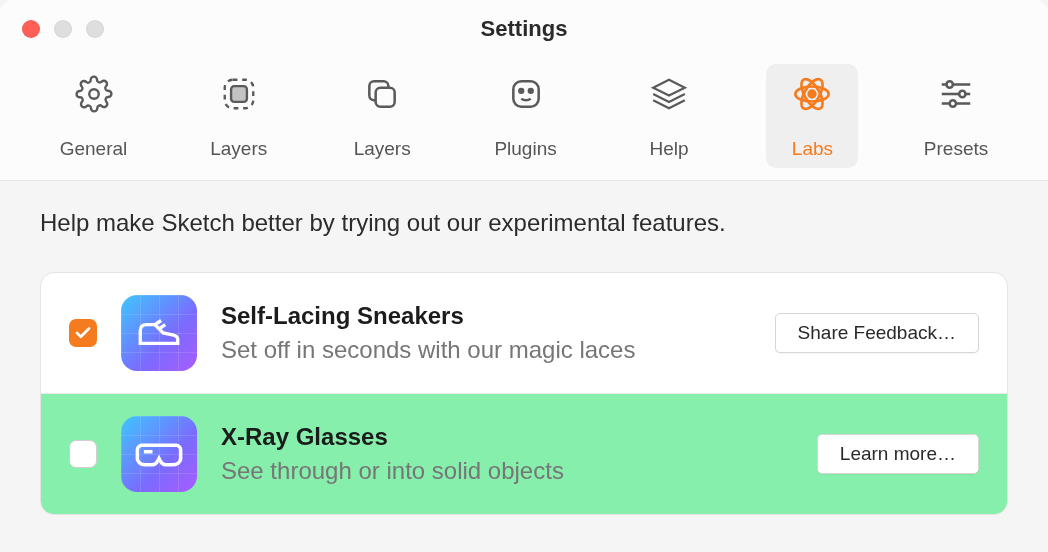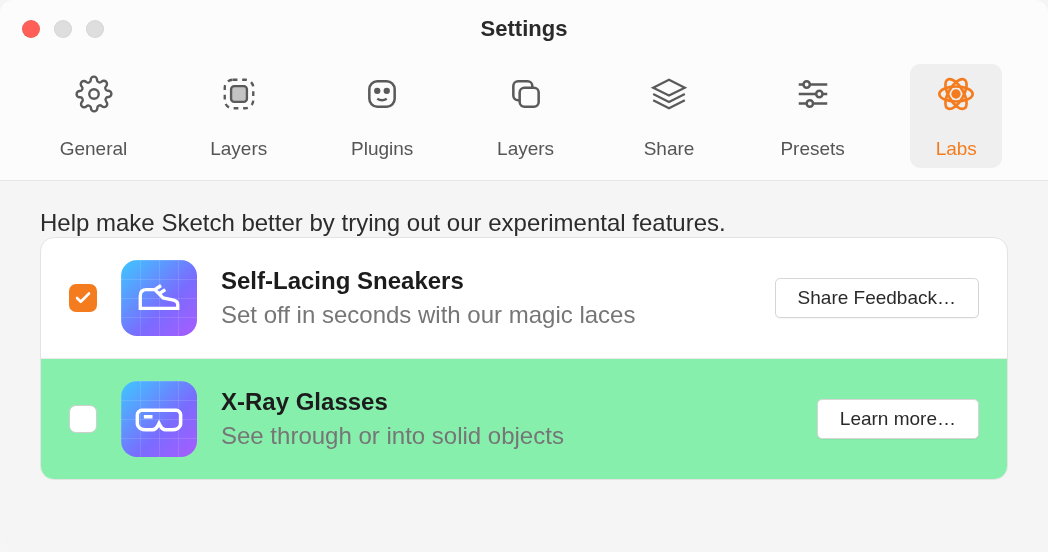--- a/index.html
+++ b/index.html
@@ -93,20 +93,21 @@
     }
     .intro {
       font-size: 24px;
       color: #2c2c2c;
     }
     .features {
       background: #fff;
       border: 1px solid #e3e3e3;
       border-radius: 14px;
       overflow: hidden;
+      margin-top: 35px;
     }
     .feature-row {
       display: flex;
       align-items: center;
       padding: 22px 28px;
       gap: 24px;
     }
     .feature-row + .feature-row {
       border-top: 1px solid #eaeaea;
       background: #86efac;
@@ -206,77 +207,77 @@
             <rect x="3" y="3" width="18" height="18" rx="5" stroke-dasharray="3,3"></rect>
             <rect x="7" y="7" width="10" height="10" rx="2" fill="currentColor" fill-opacity="0.35"></rect>
           </svg>
       </span>
       <span class="label">Layers</span>
     </div>
 
     <div class="toolbar-item">
       <span class="icon">
         <svg width="38" height="38" viewBox="0 0 24 24" fill="none" stroke="currentColor" stroke-width="1.6">
+            <rect x="4" y="4" width="12" height="12" rx="3"></rect>
+            <rect x="8" y="8" width="12" height="12" rx="3" fill="#fcfcfc"></rect>
+          </svg>
+      </span>
+      <span class="label">Layers</span>
+    </div>
+
+    <div class="toolbar-item">
+      <span class="icon">
+        <svg width="38" height="38" viewBox="0 0 24 24" fill="none" stroke="currentColor" stroke-width="1.6">
             <rect x="4" y="4" width="16" height="16" rx="5"></rect>
             <circle cx="9" cy="10" r="1.2" fill="currentColor"></circle>
             <circle cx="15" cy="10" r="1.2" fill="currentColor"></circle>
             <path d="M9 15 Q12 17 15 15"></path>
           </svg>
       </span>
       <span class="label">Plugins</span>
     </div>
 
     <div class="toolbar-item">
       <span class="icon">
-        <svg width="38" height="38" viewBox="0 0 24 24" fill="none" stroke="currentColor" stroke-width="1.6">
-            <rect x="4" y="4" width="12" height="12" rx="3"></rect>
-            <rect x="8" y="8" width="12" height="12" rx="3" fill="#fcfcfc"></rect>
-          </svg>
-      </span>
-      <span class="label">Layers</span>
-    </div>
-
-    <div class="toolbar-item">
-      <span class="icon">
         <svg width="38" height="38" viewBox="0 0 24 24" fill="none" stroke="currentColor" stroke-width="1.4">
             <polygon points="12 3 22 8 12 13 2 8 12 3"></polygon>
             <polyline points="2 12 12 17 22 12"></polyline>
             <polyline points="2 16 12 21 22 16"></polyline>
           </svg>
       </span>
-      <span class="label">Share</span>
-    </div>
-
+      <span class="label">Help</span>
+    </div>
+
+
+    <div class="toolbar-item active">
+      <span class="icon">
+        <svg width="40" height="40" viewBox="0 0 24 24" fill="none" stroke="currentColor" stroke-width="1.6">
+            <circle cx="12" cy="12" r="2" fill="currentColor"></circle>
+            <ellipse cx="12" cy="12" rx="10" ry="4.5"></ellipse>
+            <ellipse cx="12" cy="12" rx="10" ry="4.5" transform="rotate(60 12 12)"></ellipse>
+            <ellipse cx="12" cy="12" rx="10" ry="4.5" transform="rotate(-60 12 12)"></ellipse>
+          </svg>
+      </span>
+      <span class="label">Labs</span>
+    </div>
 
     <div class="toolbar-item">
       <span class="icon">
         <svg width="38" height="38" viewBox="0 0 24 24" fill="none" stroke="currentColor" stroke-width="1.6">
             <line x1="3" y1="6" x2="21" y2="6"></line>
             <circle cx="8" cy="6" r="2" fill="#fcfcfc"></circle>
             <line x1="3" y1="12" x2="21" y2="12"></line>
             <circle cx="16" cy="12" r="2" fill="#fcfcfc"></circle>
             <line x1="3" y1="18" x2="21" y2="18"></line>
             <circle cx="10" cy="18" r="2" fill="#fcfcfc"></circle>
           </svg>
       </span>
       <span class="label">Presets</span>
     </div>
 
-    <div class="toolbar-item active">
-      <span class="icon">
-        <svg width="40" height="40" viewBox="0 0 24 24" fill="none" stroke="currentColor" stroke-width="1.6">
-            <circle cx="12" cy="12" r="2" fill="currentColor"></circle>
-            <ellipse cx="12" cy="12" rx="10" ry="4.5"></ellipse>
-            <ellipse cx="12" cy="12" rx="10" ry="4.5" transform="rotate(60 12 12)"></ellipse>
-            <ellipse cx="12" cy="12" rx="10" ry="4.5" transform="rotate(-60 12 12)"></ellipse>
-          </svg>
-      </span>
-      <span class="label">Labs</span>
-    </div>
-
 
   </div>
 
   <div class="content">
     <p class="intro">Help make Sketch better by trying out our experimental features.</p>
 
     <div class="features">
 
       <div class="feature-row">
         <div class="checkbox checked">

